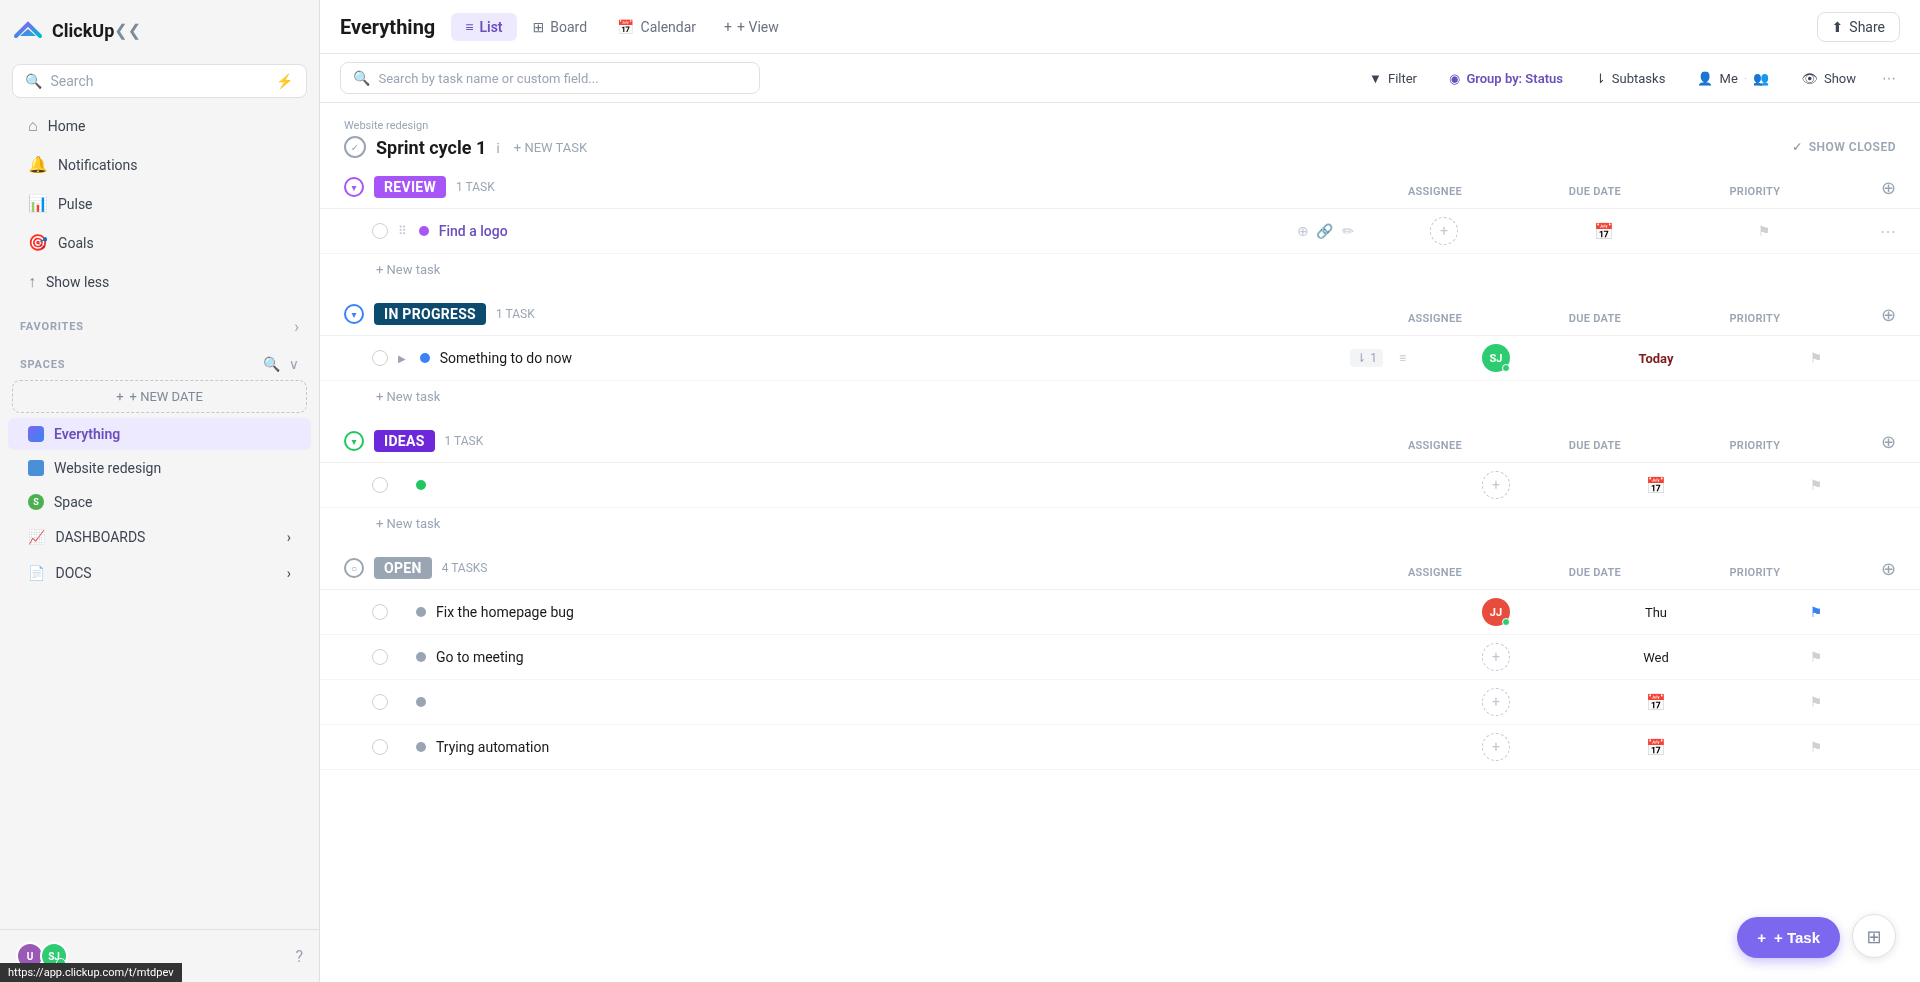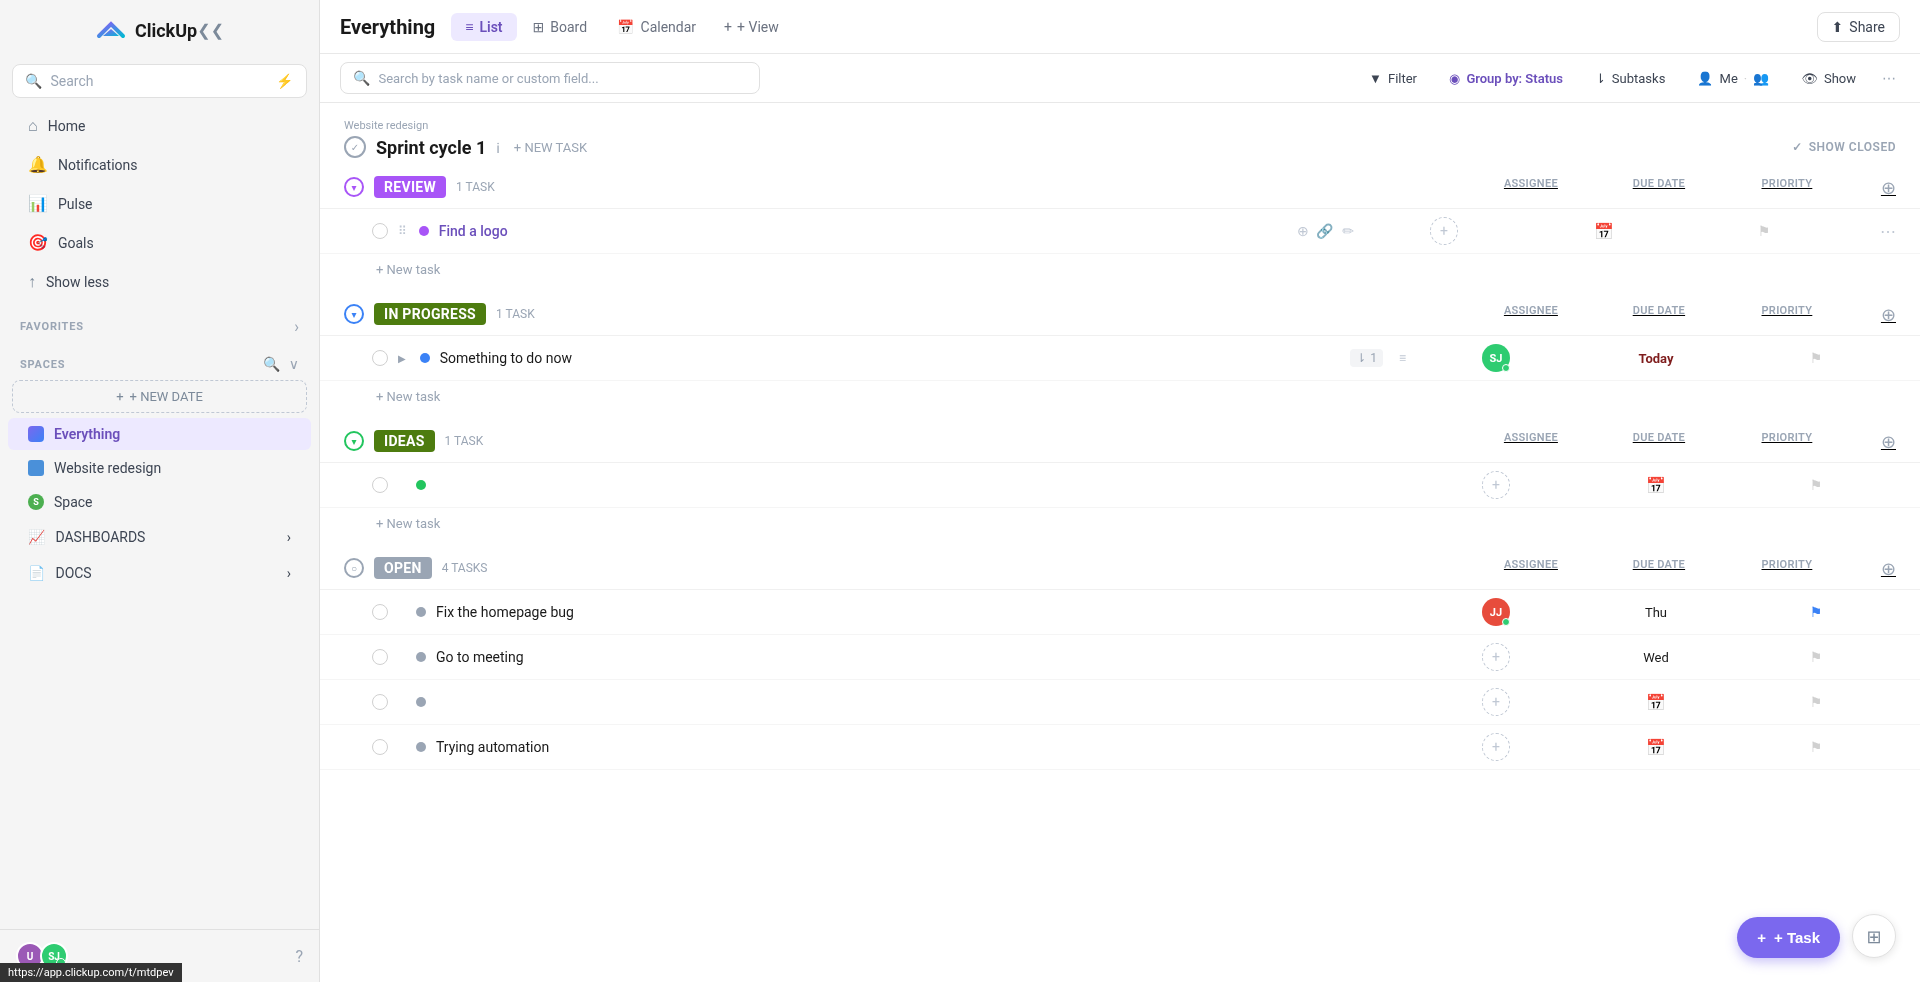--- a/index.html
+++ b/index.html
@@ -1,20 +1,20 @@
 <!DOCTYPE html>
 <html><head>
   <meta charset="utf-8">
   <style>
     * { box-sizing: border-box; margin: 0; padding: 0; }
     body { font-family: -apple-system, BlinkMacSystemFont, 'Segoe UI', Roboto, sans-serif; background: #fff; display: flex; height: 982px; overflow: hidden; font-size: 14px; }
 
     
     #sidebar { width: 320px; min-width: 320px; background: #f5f5f5; border-right: 1px solid #e0e0e0; display: flex; flex-direction: column; height: 100%; overflow-y: auto; }
-    .sidebar-header { display: flex; align-items: center; justify-content: center; padding: 14px 12px; }
+    .sidebar-header { display: flex; align-items: center; justify-content: flex-start; padding: 14px 12px; }
     .logo-area { display: flex; align-items: center; gap: 8px; }
     .logo-icon { width: 32px; height: 32px; }
     .logo-text { font-size: 18px; font-weight: 700; color: #1a1a1a; }
     .collapse-btn { cursor: pointer; color: #7c8a9a; font-size: 16px; }
 
     .sidebar-search { display: flex; align-items: center; gap: 8px; margin: 4px 12px 8px; padding: 8px 12px; background: #fff; border: 1px solid #e0e0e0; border-radius: 8px; cursor: pointer; }
     .sidebar-search-text { color: #9aa5b4; font-size: 14px; }
     .lightning-btn { margin-left: auto; color: #7c8a9a; }
 
     .nav-item { display: flex; align-items: center; gap: 10px; padding: 9px 20px; cursor: pointer; color: #3d4553; font-size: 14px; border-radius: 6px; margin: 1px 8px; }
@@ -87,25 +87,25 @@
     
     .section { margin: 0 0 8px 0; }
     .section-row { display: flex; align-items: center; padding: 10px 24px; gap: 10px; border-bottom: 1px solid #f0f0f0; }
     .section-collapse { width: 20px; height: 20px; border-radius: 50%; border: 2px solid currentColor; display: flex; align-items: center; justify-content: center; cursor: pointer; font-size: 10px; flex-shrink: 0; }
     .section-collapse.review { color: #a855f7; }
     .section-collapse.inprogress { color: #3b82f6; }
     .section-collapse.ideas { color: #22c55e; }
     .section-collapse.open { color: #9aa5b4; }
     .section-badge { padding: 3px 10px; border-radius: 4px; font-size: 14px; font-weight: 700; color: #fff; letter-spacing: 0.3px; }
     .badge-review { background: #a855f7; }
-    .badge-inprogress { background: #4d7c0f; }
-    .badge-ideas { background: #4d7c0f; }
+    .badge-inprogress { background: #0c4a6e; }
+    .badge-ideas { background: #6d28d9; }
     .badge-open { background: #9aa5b4; }
     .section-count { font-size: 12px; color: #9aa5b4; }
-    .section-cols { margin-left: auto; display: flex; align-items: flex-start; gap: 28px; text-decoration: underline; }
+    .section-cols { margin-left: auto; display: flex; align-items: flex-end; gap: 60px; }
     .col-header { font-size: 11px; color: #9aa5b4; font-weight: 600; letter-spacing: 0.3px; width: 100px; text-align: center; }
     .add-col-btn { color: #9aa5b4; cursor: pointer; font-size: 18px; margin-left: 16px; }
 
     
     .task-row { display: flex; align-items: center; padding: 8px 24px 8px 52px; gap: 10px; border-bottom: 1px solid #f5f5f5; min-height: 44px; }
     .task-checkbox { width: 16px; height: 16px; border-radius: 50%; border: 1.5px solid #d0d0d0; cursor: pointer; flex-shrink: 0; }
     .task-drag { color: #c0c8d4; font-size: 12px; cursor: grab; margin-right: 2px; }
     .task-color-dot { width: 10px; height: 10px; border-radius: 50%; flex-shrink: 0; }
     .dot-purple { background: #a855f7; }
     .dot-blue { background: #3b82f6; }

